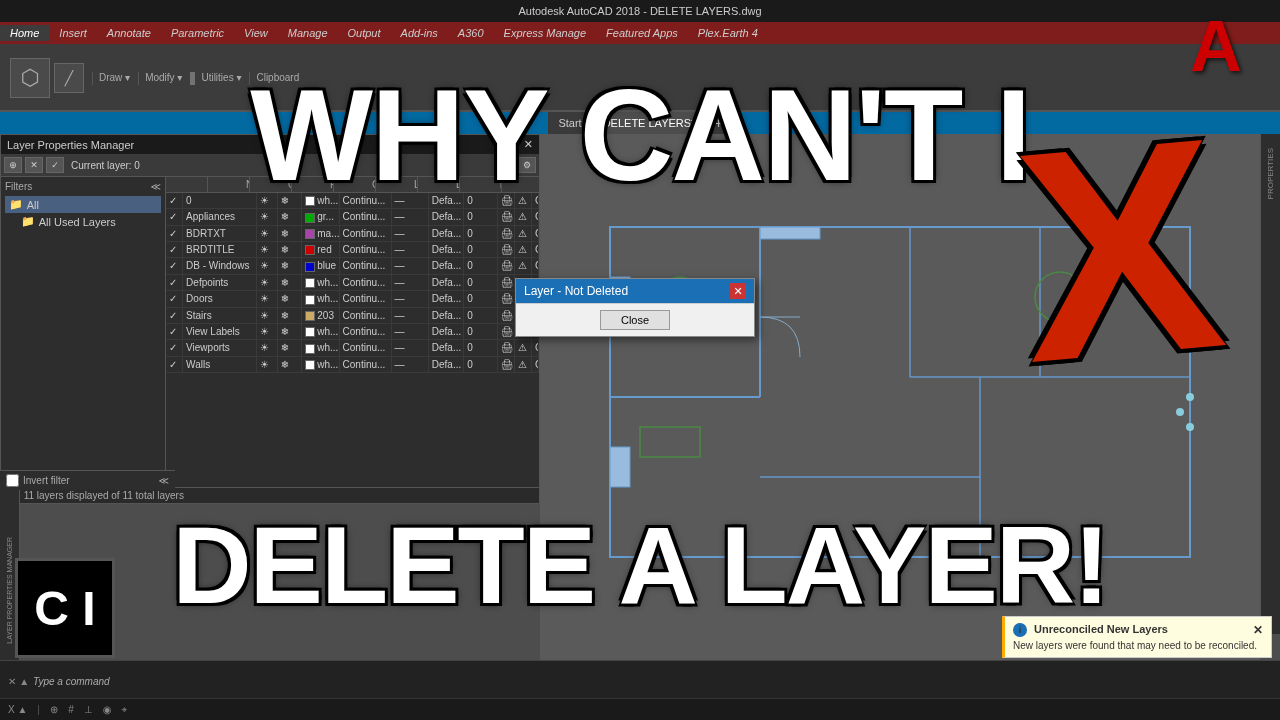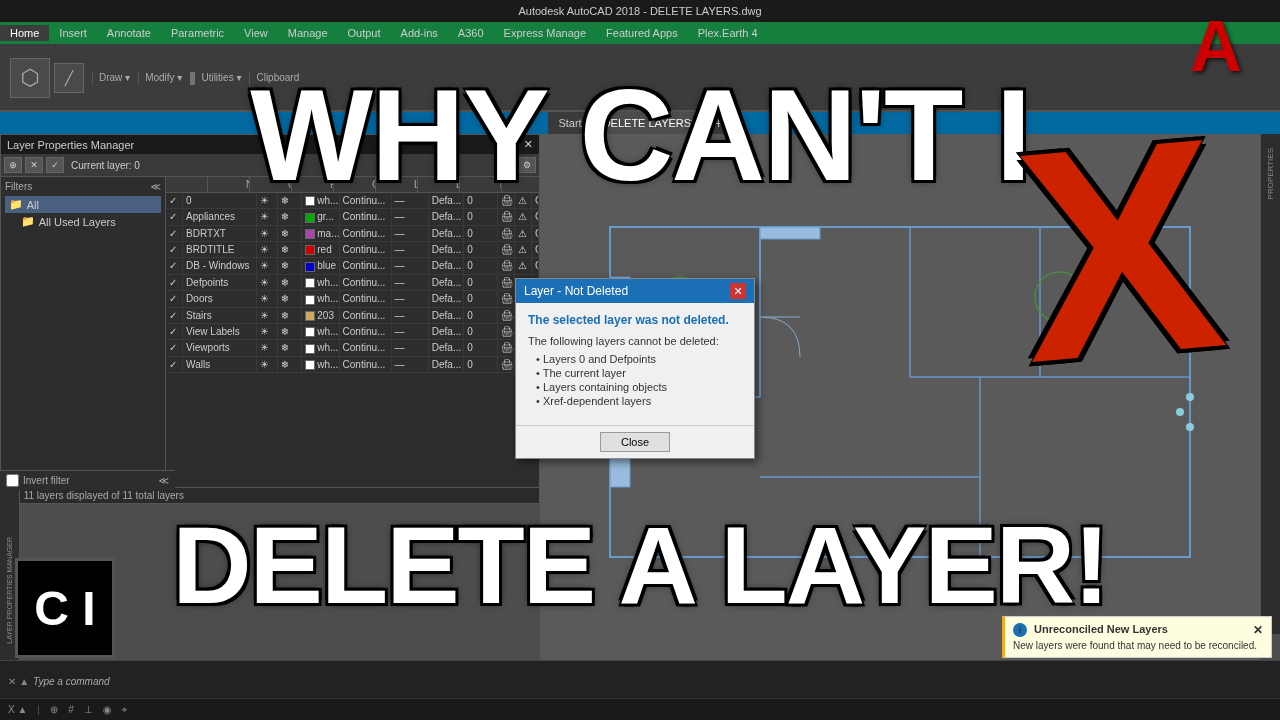--- a/index.html
+++ b/index.html
@@ -36,23 +36,24 @@
     
     .ribbon {
       position: absolute;
       top: 22px; left: 0; right: 0;
       height: 90px;
       background: #3c3c3c;
       border-bottom: 2px solid #555;
     }
     .ribbon-tabs {
       height: 22px;
-      background: #15803d;
-      display: flex;
-      align-items: center;
+      background: #7f1d1d;
+      display: flex;
+      align-items: center;
+      font-style: italic;
     }
     .ribbon-tab {
       padding: 2px 10px;
       font-size: 11px;
       color: #ccc;
       cursor: pointer;
     }
     .ribbon-tab.active {
       background: #3c3c3c;
       color: white;
@@ -854,30 +855,20 @@
 <div class="ci-logo">
   <span class="ci-logo-text">C I</span>
 </div>
 
 <div class="dialog-overlay">
   <div class="dialog">
     <div class="dialog-titlebar">
       <span>Layer - Not Deleted</span>
       <button class="dialog-close-btn">✕</button>
     </div>
-    <div class="dialog-body">
-      <div class="dialog-error-text">The selected layer was not deleted.</div>
-      <div class="dialog-info-text">The following layers cannot be deleted:</div>
-      <ul class="dialog-list">
-        <li>Layers 0 and Defpoints</li>
-        <li>The current layer</li>
-        <li>Layers containing objects</li>
-        <li>Xref-dependent layers</li>
-      </ul>
-    </div>
     <div class="dialog-footer">
       <button class="dialog-btn">Close</button>
     </div>
   </div>
 </div>
 
 <div class="notification">
   <div class="notification-title">
     <span>
       <span class="notif-icon">i</span>

